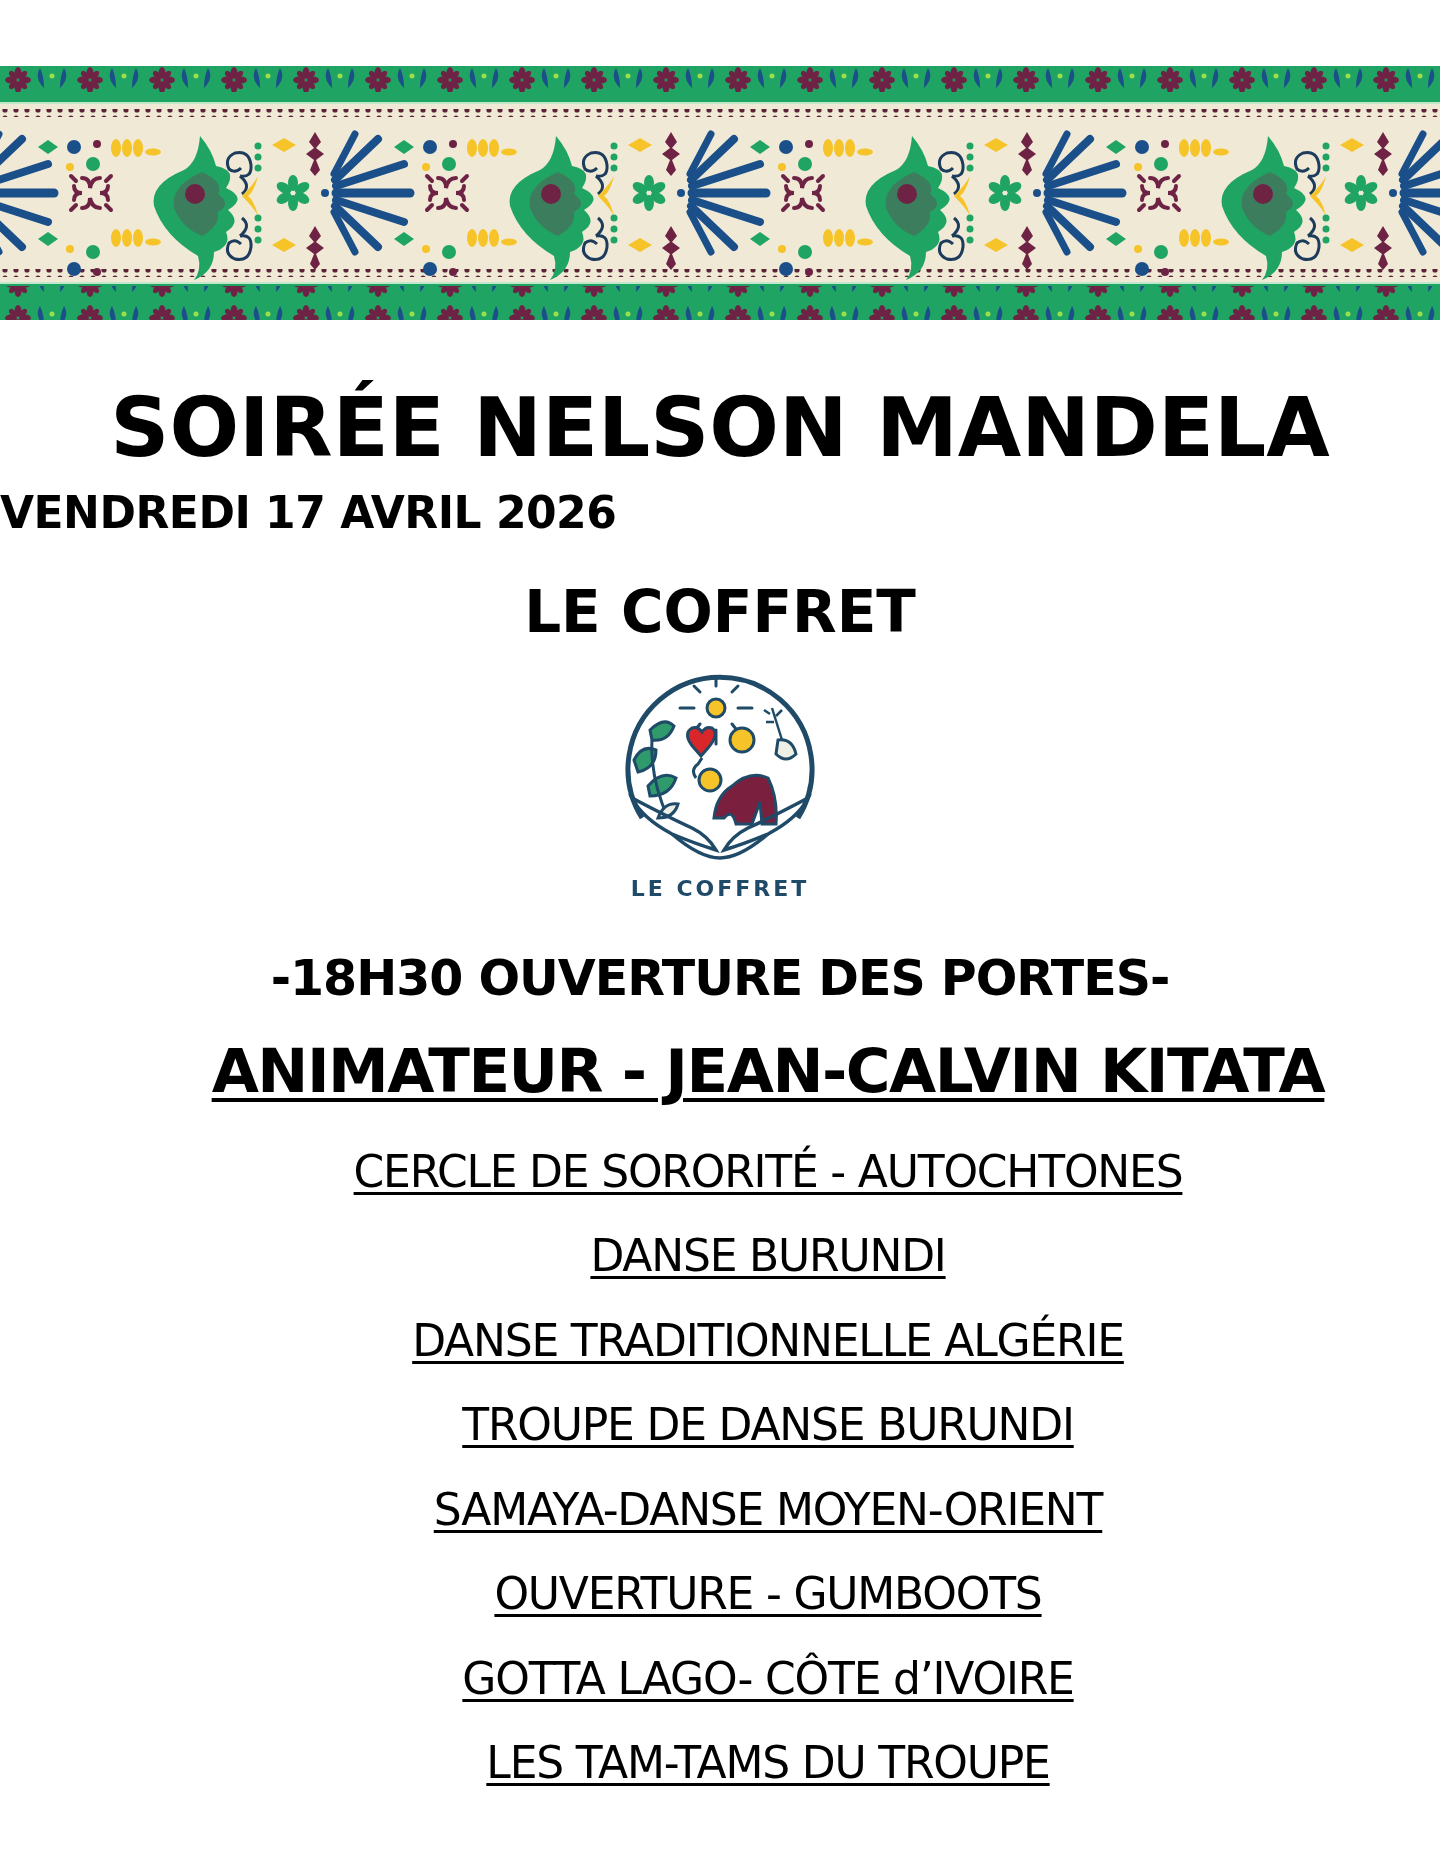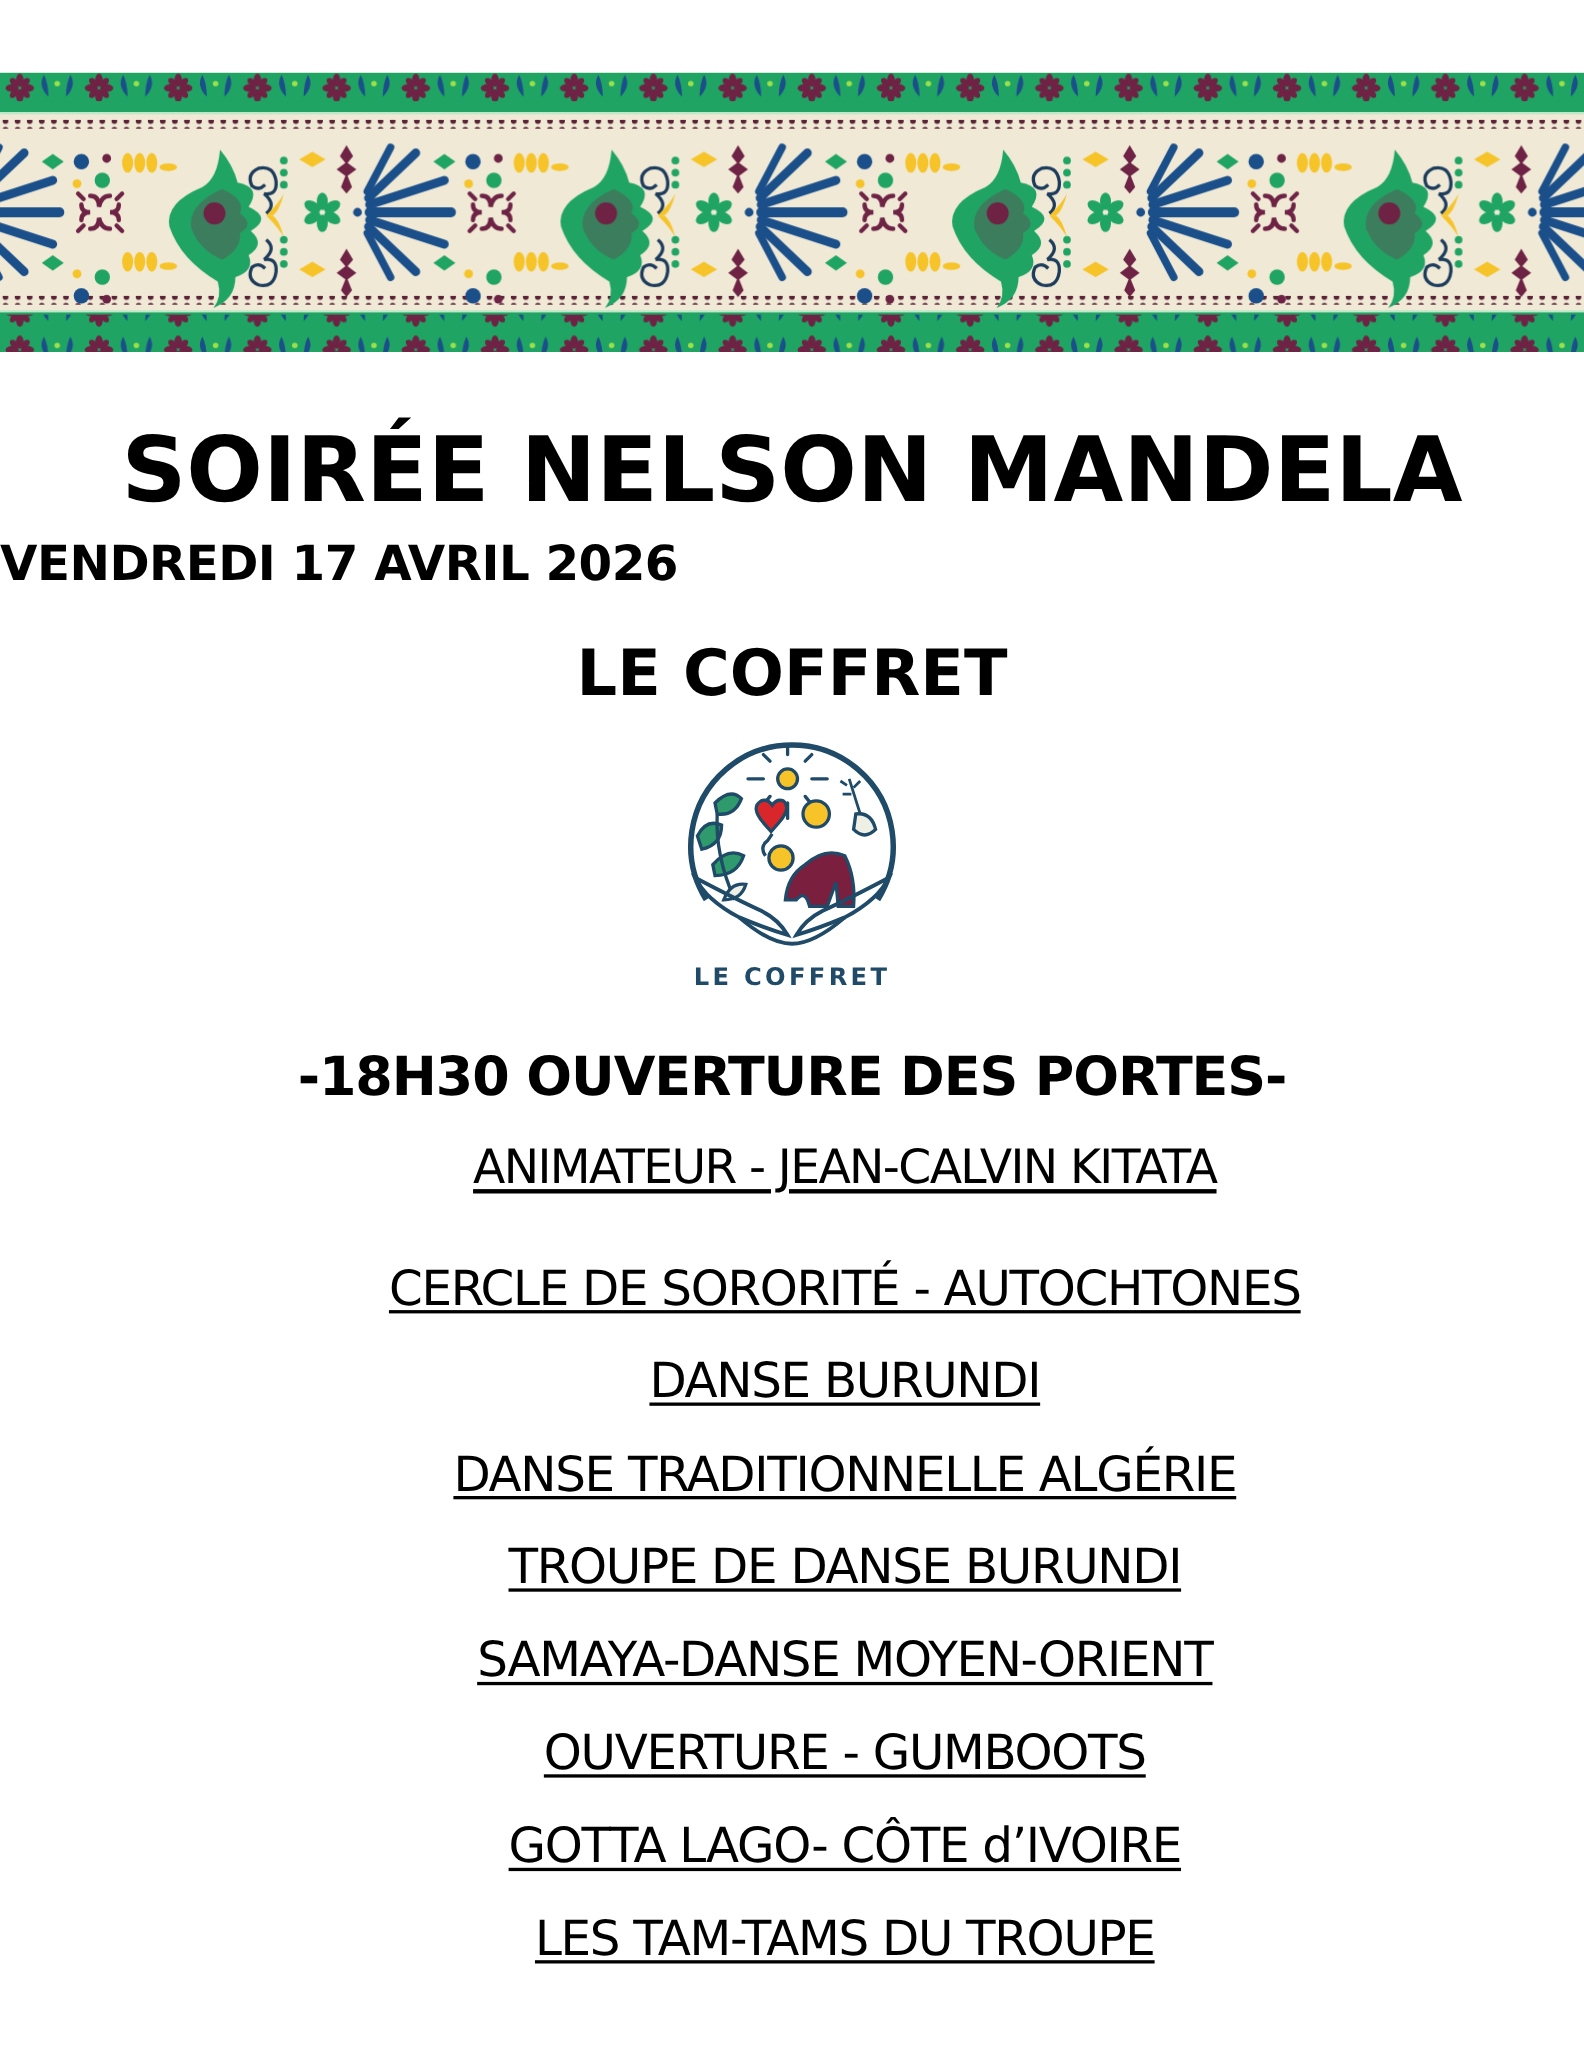--- a/index.html
+++ b/index.html
@@ -37,22 +37,22 @@
     position: absolute; left: 0; width: 1440px; text-align: center;
     font-family: "DejaVu Sans", sans-serif; font-weight: bold;
     font-size: 49px; line-height: 1; top: 954px; letter-spacing: -1px;
   }
 
   .host {
     position: absolute; left: 0; width: 1536px; text-align: center;
     top: 1040px; line-height: 1;
   }
   .host span {
-    font-family: "DejaVu Sans", sans-serif; font-weight: normal;
-    font-size: 43px; letter-spacing: -1.5px;
+    font-family: "DejaVu Sans", sans-serif; font-weight: bold;
+    font-size: 61px; letter-spacing: -1.5px;
     text-decoration: underline; text-decoration-thickness: 4px; text-underline-offset: 6px;
   }
 
   .lineup { position: absolute; left: 0; top: 0; width: 1536px; }
   .lineup .item {
     position: absolute; left: 0; width: 1536px; text-align: center; line-height: 1;
   }
   .lineup .item span {
     font-family: "DejaVu Sans", sans-serif; font-weight: normal;
     font-size: 44px; letter-spacing: -1.2px;

